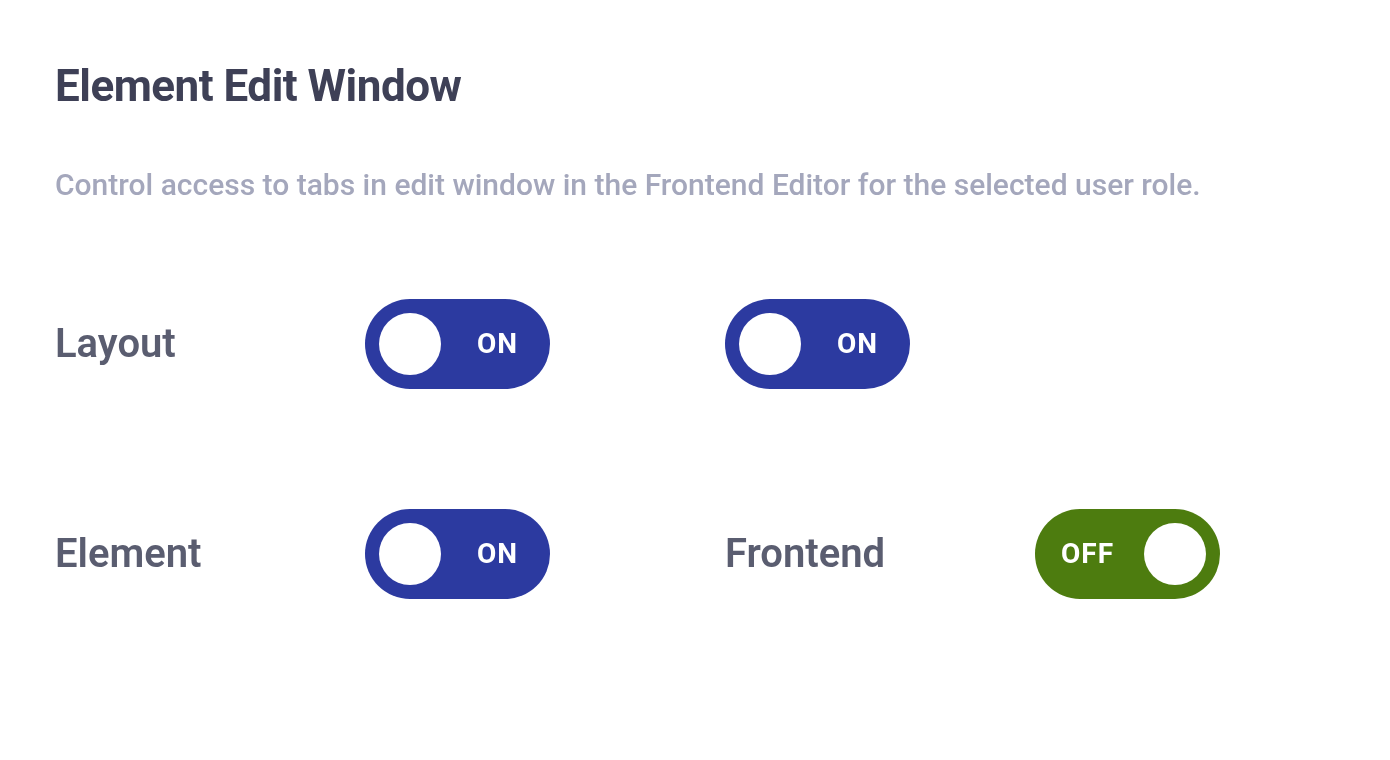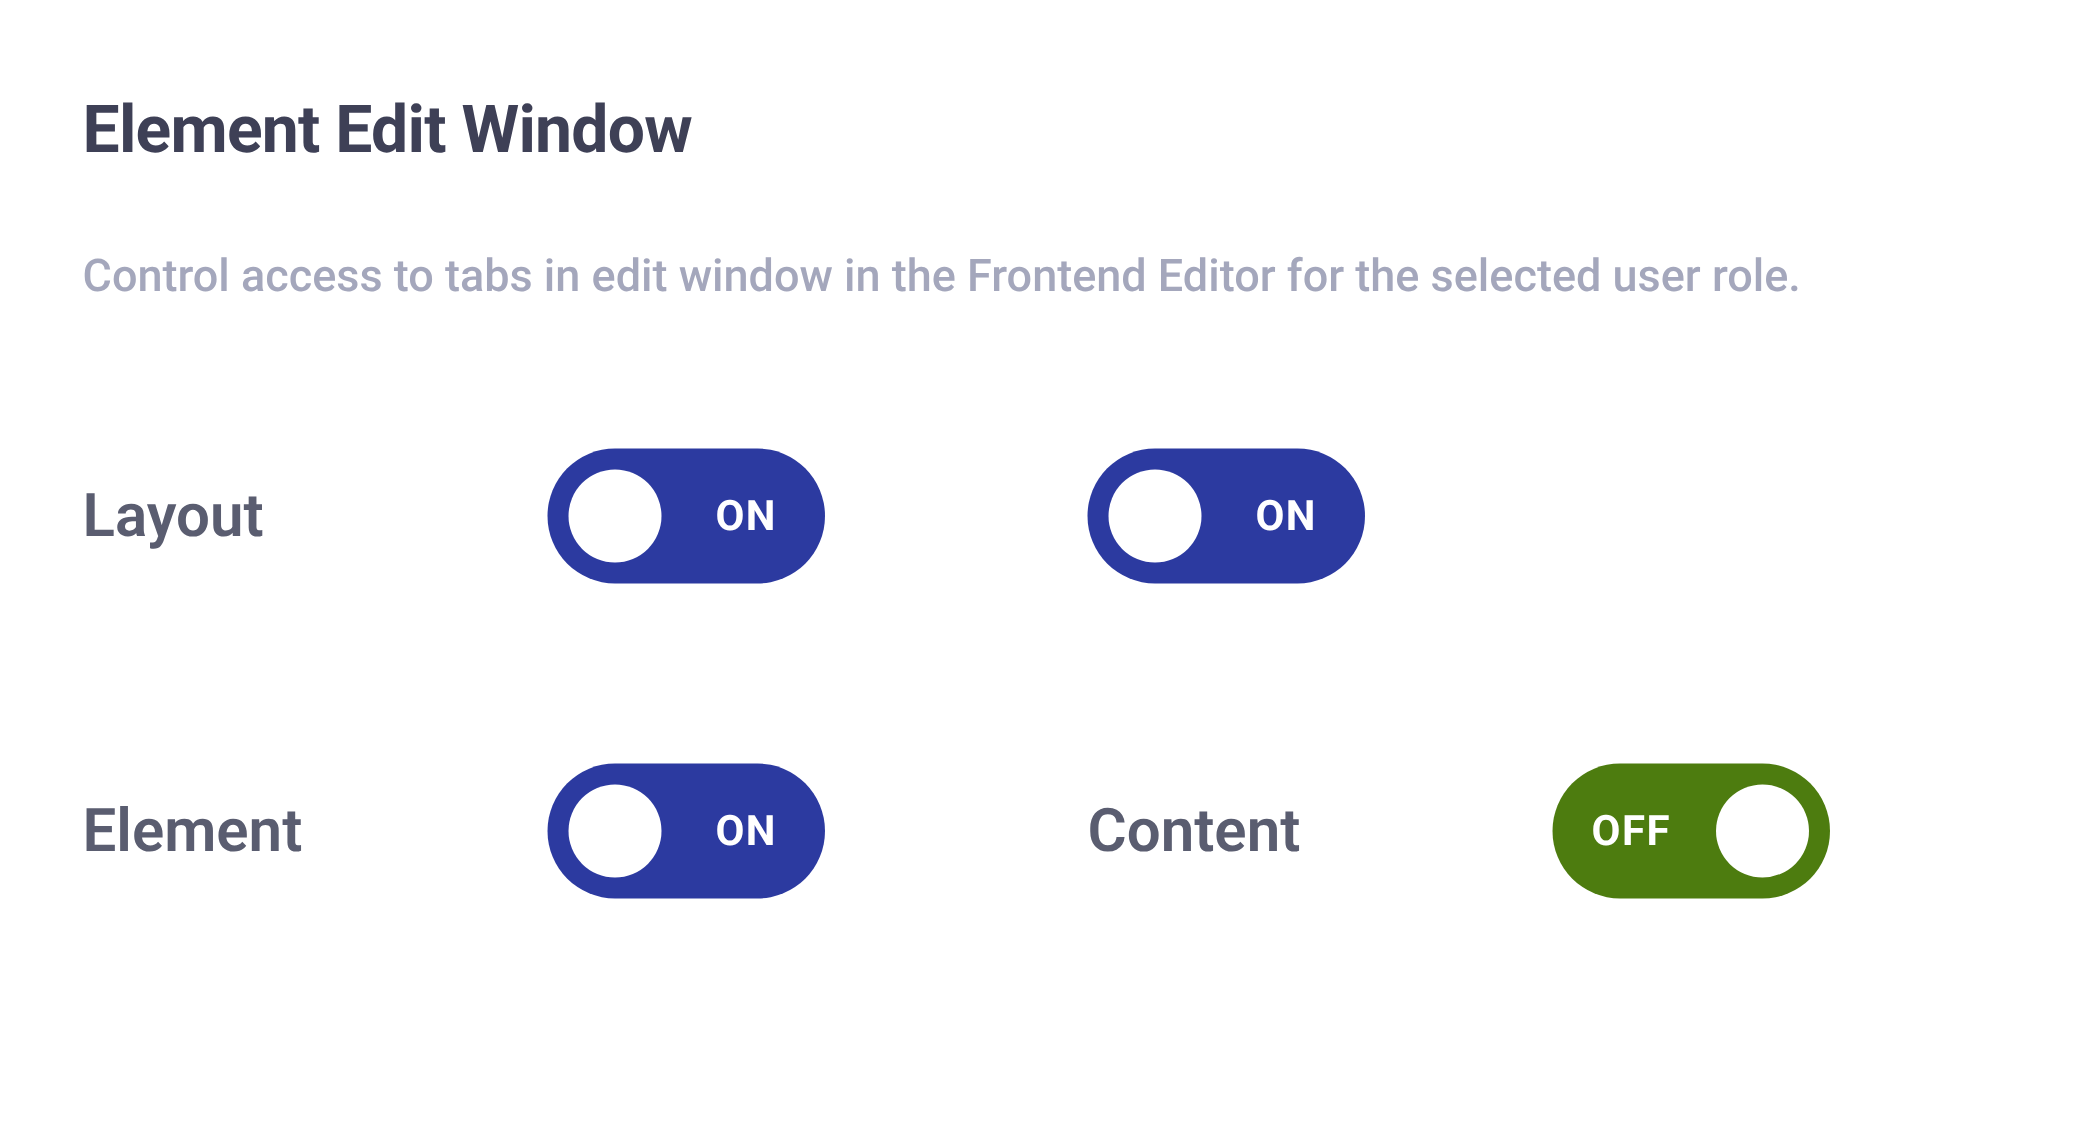--- a/index.html
+++ b/index.html
@@ -111,21 +111,21 @@
 
     <div class="toggle-row">
       <span class="toggle-label">Element</span>
       <div class="toggle on">
         <div class="toggle-knob"></div>
         <span class="toggle-text">ON</span>
       </div>
     </div>
 
     <div class="toggle-row">
-      <span class="toggle-label">Content</span>
+      <span class="toggle-label">Frontend</span>
       <div class="toggle off">
         <span class="toggle-text">OFF</span>
         <div class="toggle-knob"></div>
       </div>
     </div>
 
   </div>
 </div>
 
 </body></html>

